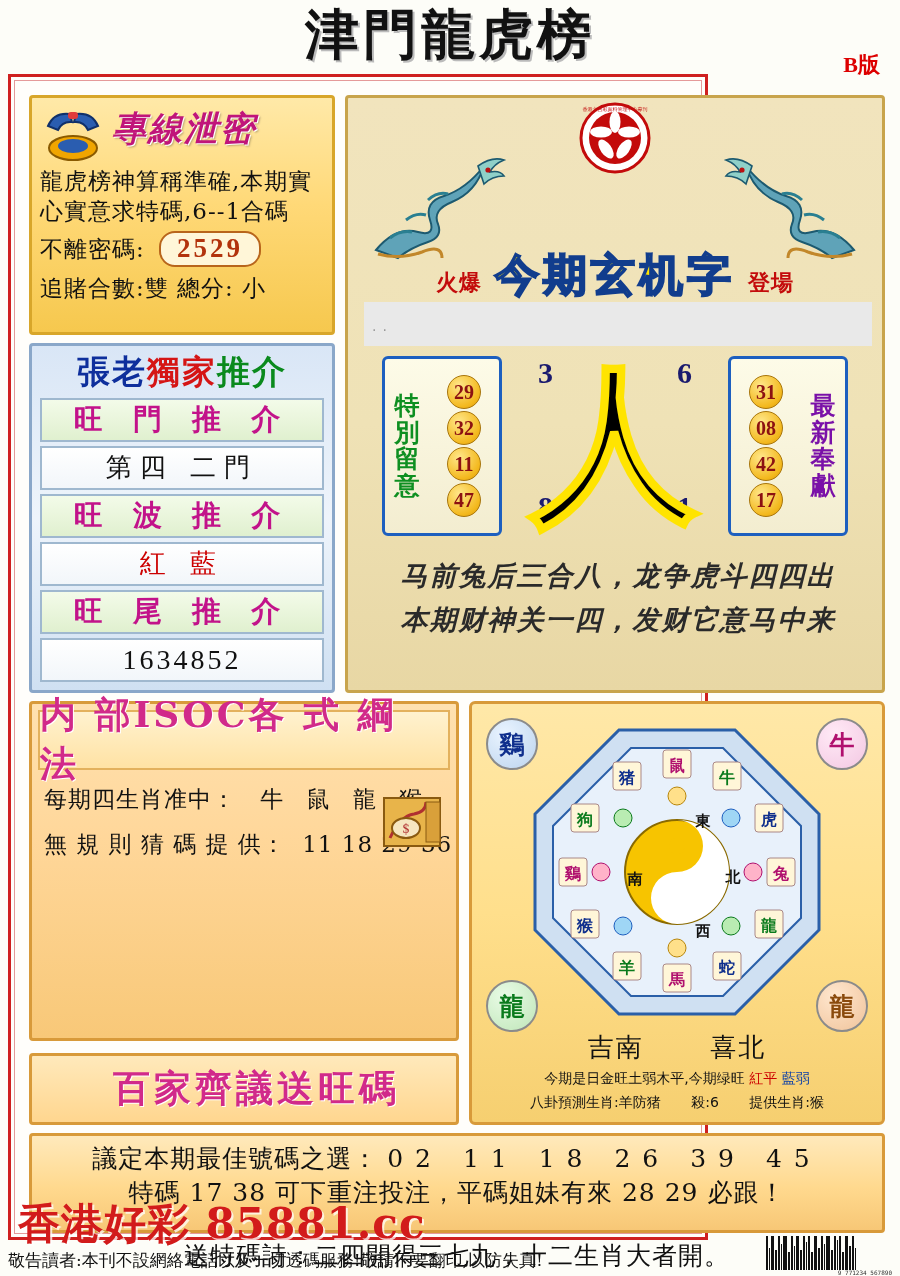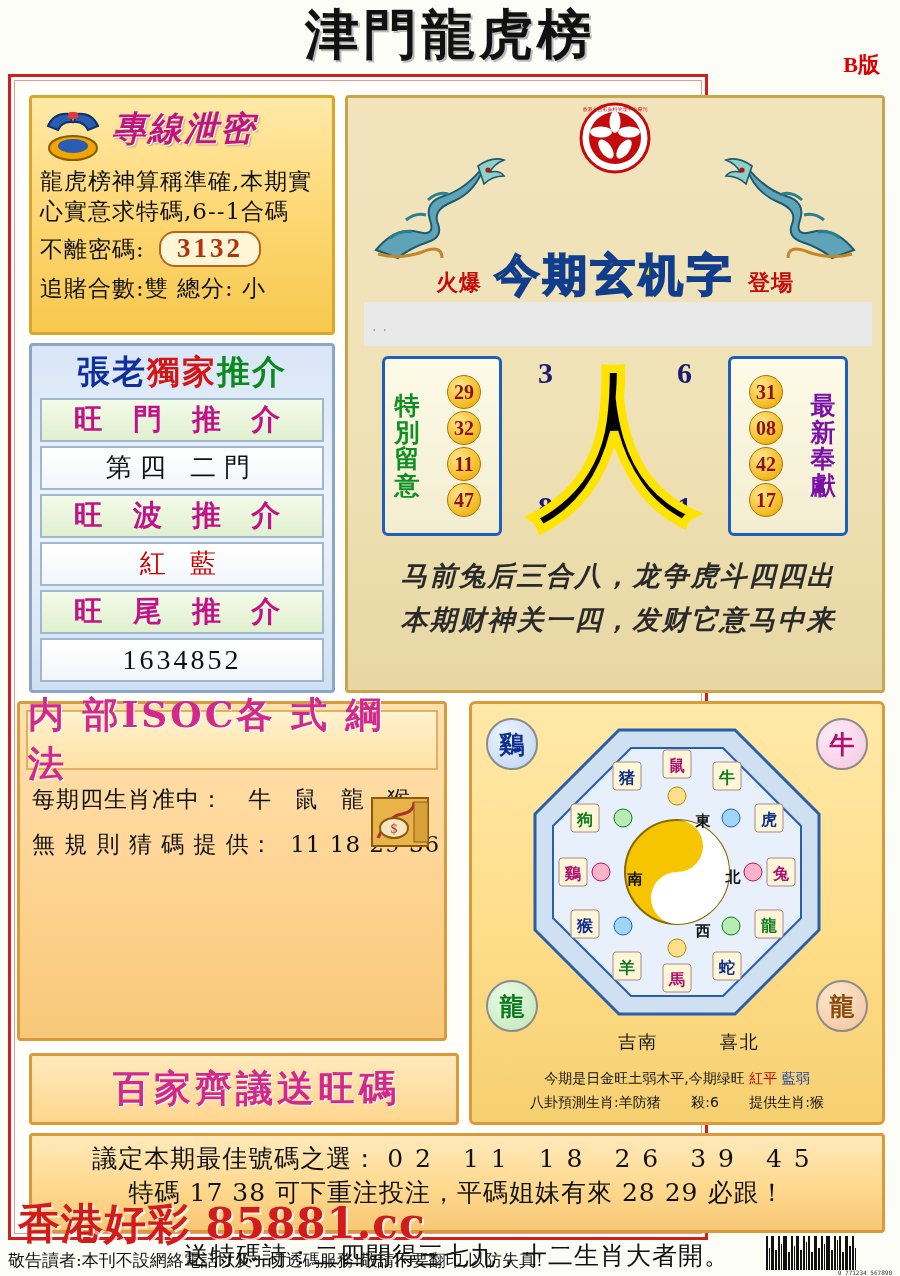--- a/index.html
+++ b/index.html
@@ -226,21 +226,21 @@
     position:absolute; left:14px; top:456px; width:512px;
     text-align:center;
   }
   .poem div {
     font-family:"DejaVu Serif", serif;
     font-size:27px; color:#2a2a2a; letter-spacing:2px;
     line-height:1.62; font-style:italic; font-weight:bold;
   }
   
   #isoc {
-    left:2px; top:620px; width:430px; height:340px;
+    left:14px; top:620px; width:430px; height:340px;
     background:linear-gradient(180deg,#ffe1b0 0%,#ffd79a 40%,#f8c878 100%);
     border:3px solid #d89a3a;
     border-radius:4px;
     padding:6px;
   }
   .isoc-title {
     height:60px;
     border:2px solid #e3b15d;
     background:linear-gradient(180deg,#fff2cf,#ffe2a4);
     display:flex; align-items:center; justify-content:center;
@@ -293,23 +293,22 @@
     border:2px solid #8b8b8b;
   }
   #wc-tl { left:14px; top:14px; background:radial-gradient(circle at 35% 30%,#eaf4ff,#bcd4ee); color:#0f2f8d; }
   #wc-tr { right:14px; top:14px; background:radial-gradient(circle at 35% 30%,#ffeaf6,#f3c7e2); color:#b0106e; }
   #wc-bl { left:14px; bottom:90px; background:radial-gradient(circle at 35% 30%,#e9fbe6,#bfe6b8); color:#0a7a1c; }
   #wc-br { right:14px; bottom:90px; background:radial-gradient(circle at 35% 30%,#ffe7cf,#f0c39a); color:#8a4a0c; }
   .wheel-svg { position:absolute; left:50%; transform:translateX(-50%); top:18px; }
   .wfoot1 {
     position:absolute; left:0; top:326px; width:100%;
     text-align:center;
-    font-family:"DejaVu Serif", serif; font-size:18px; color:#111;
+    font-family:"DejaVu Serif", serif; font-size:26px; color:#111;
     letter-spacing:2px;
-    margin-left:12px;
   }
   .wfoot1 .gap { display:inline-block; width:46px; }
   .wfoot2 {
     position:absolute; left:0; top:362px; width:100%;
     text-align:center;
     font-family:"DejaVu Sans", sans-serif; font-size:14px; color:#111;
     line-height:1.72;
   }
   .wfoot2 .rd { color:#c00; }
   .wfoot2 .bl { color:#0b3fa8; }
@@ -377,21 +376,21 @@
             <path d="M6 18 q6 -14 22 -12 l2 8 q-10 -1 -14 8 z" fill="#2a5db0" stroke="#10306a" stroke-width="2"></path>
             <path d="M56 18 q-6 -14 -22 -12 l-2 8 q10 -1 14 8 z" fill="#2a5db0" stroke="#10306a" stroke-width="2"></path>
             <rect x="26" y="4" width="10" height="7" rx="3" fill="#e03b3b"></rect>
           </svg>
           <div class="zxbm">專線泄密</div>
         </div>
         <div class="ln">龍虎榜神算稱準確,本期實</div>
         <div class="ln">心實意求特碼,6--1合碼</div>
         <div class="ln" style="margin-top:4px;">
           <span>不離密碼:</span>
-          <span class="pill">3132</span>
+          <span class="pill">2529</span>
         </div>
         <div class="ln" style="margin-top:6px;">追賭合數:雙   總分: 小</div>
       </div>
 
       <div class="panel" id="zhanglao">
         <div class="zl-title">
           <span class="b">張老</span><span class="r">獨家</span><span class="g">推介</span>
         </div>
 
         <div class="zl-row">

